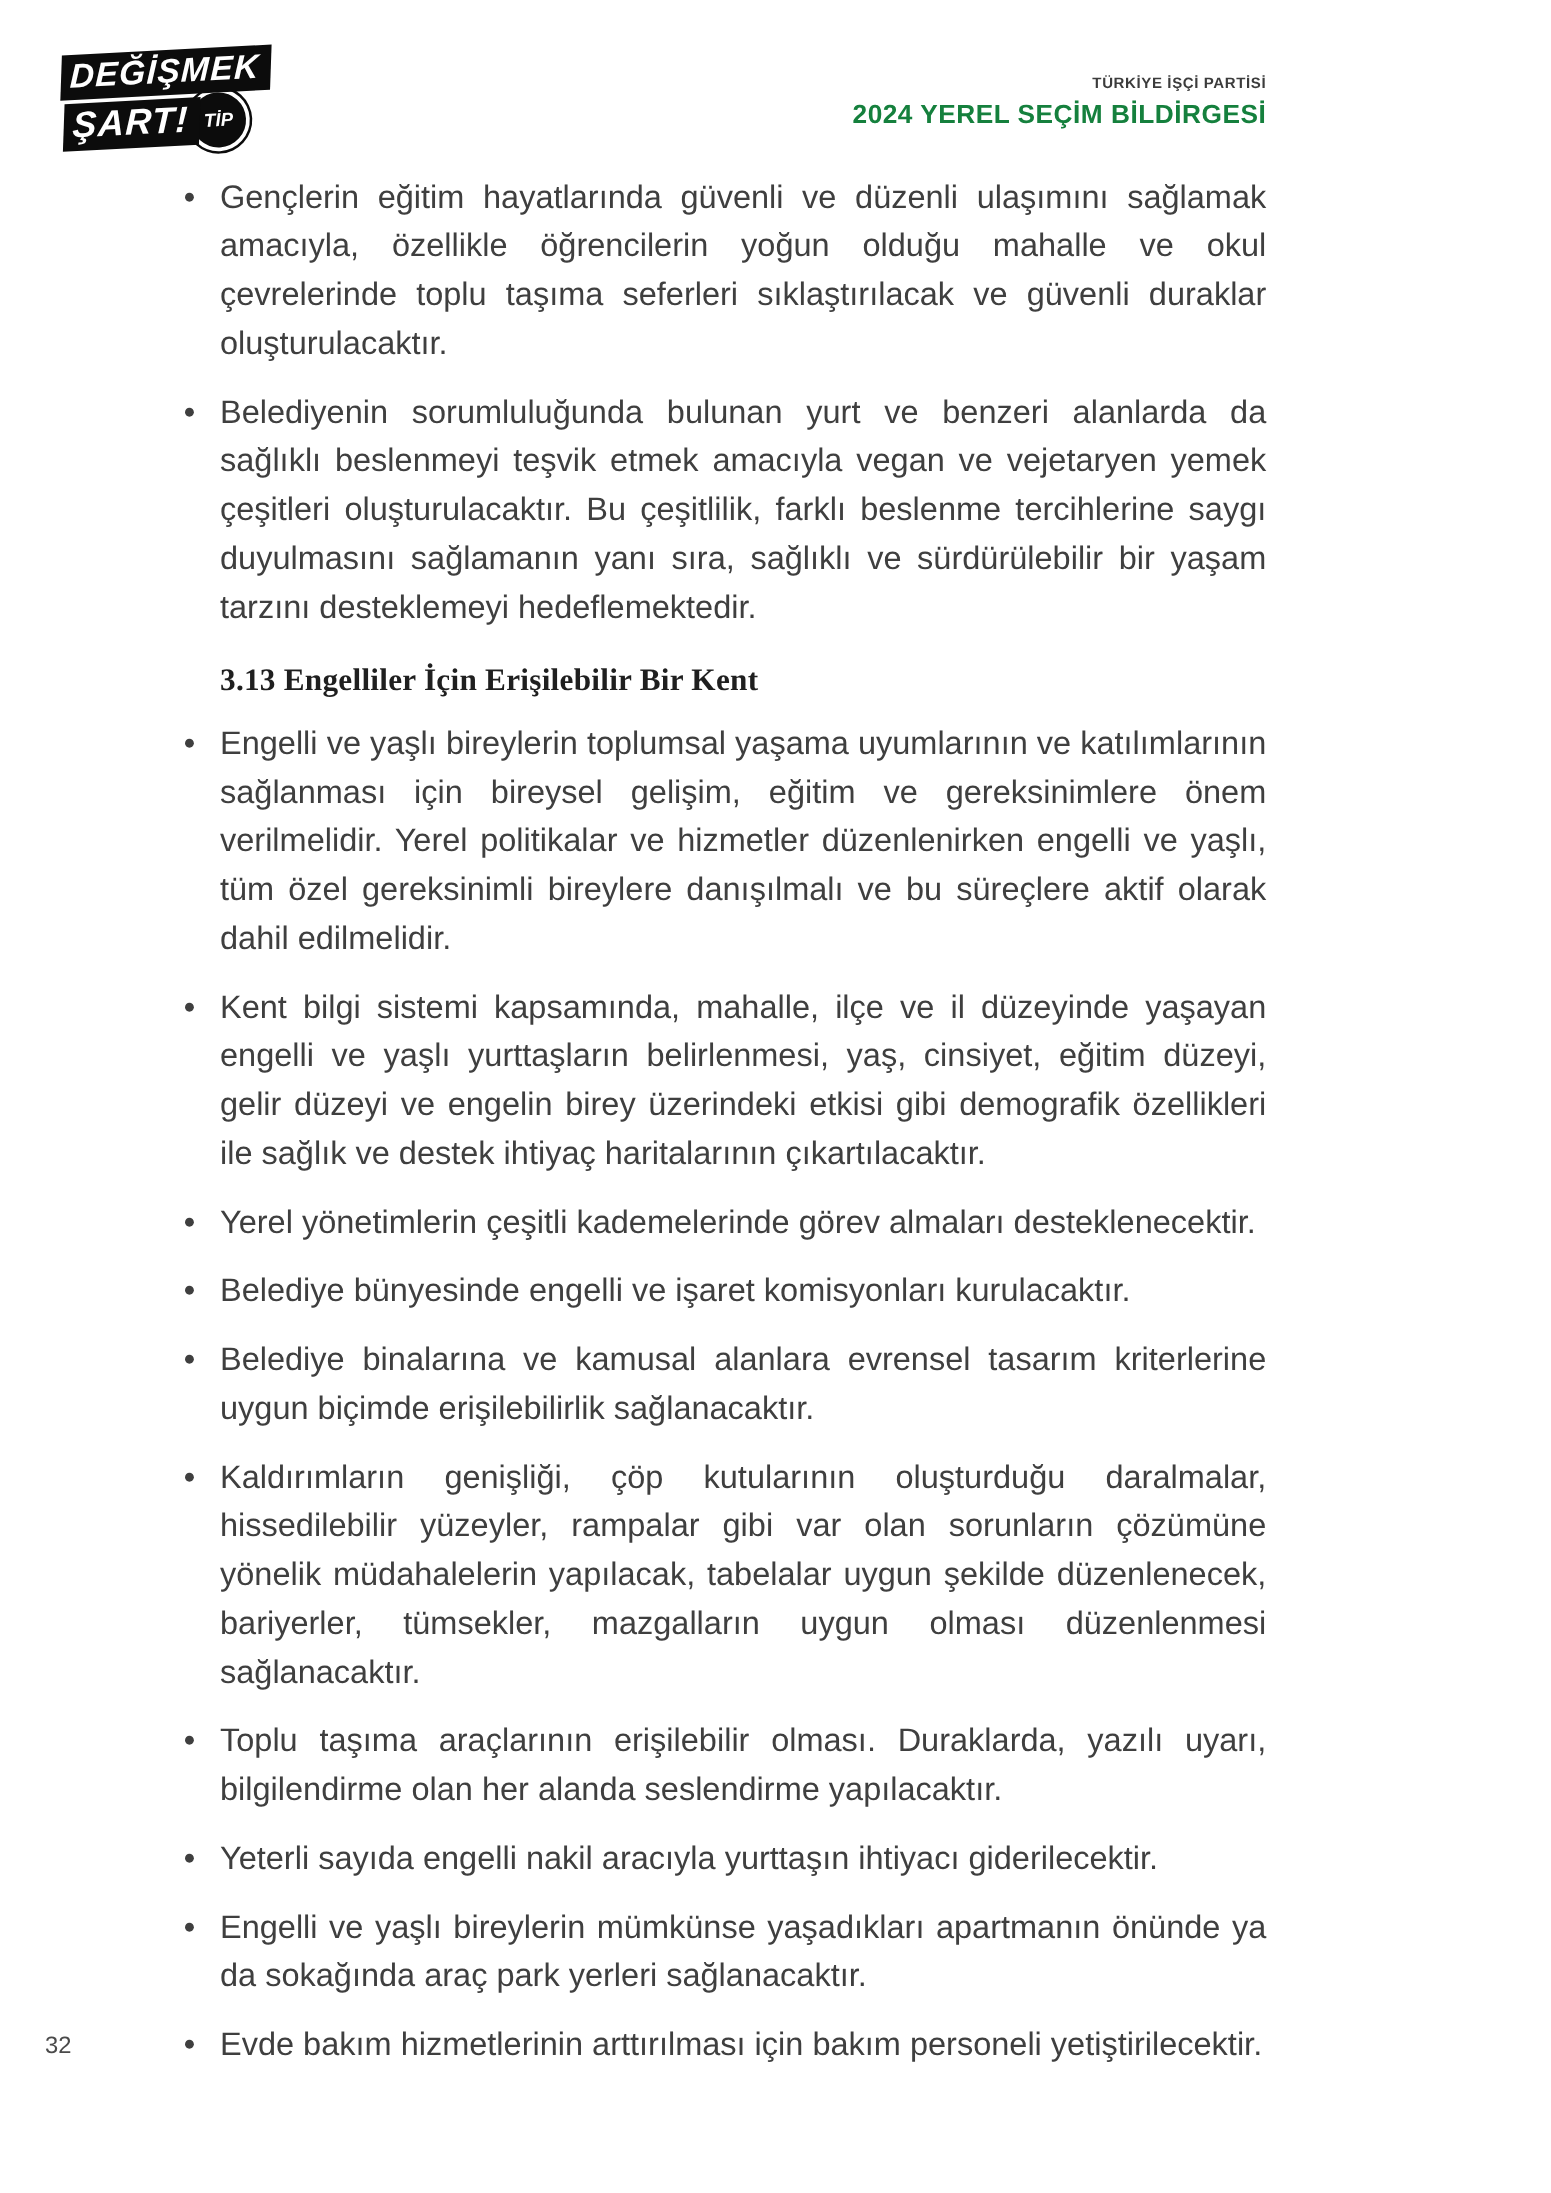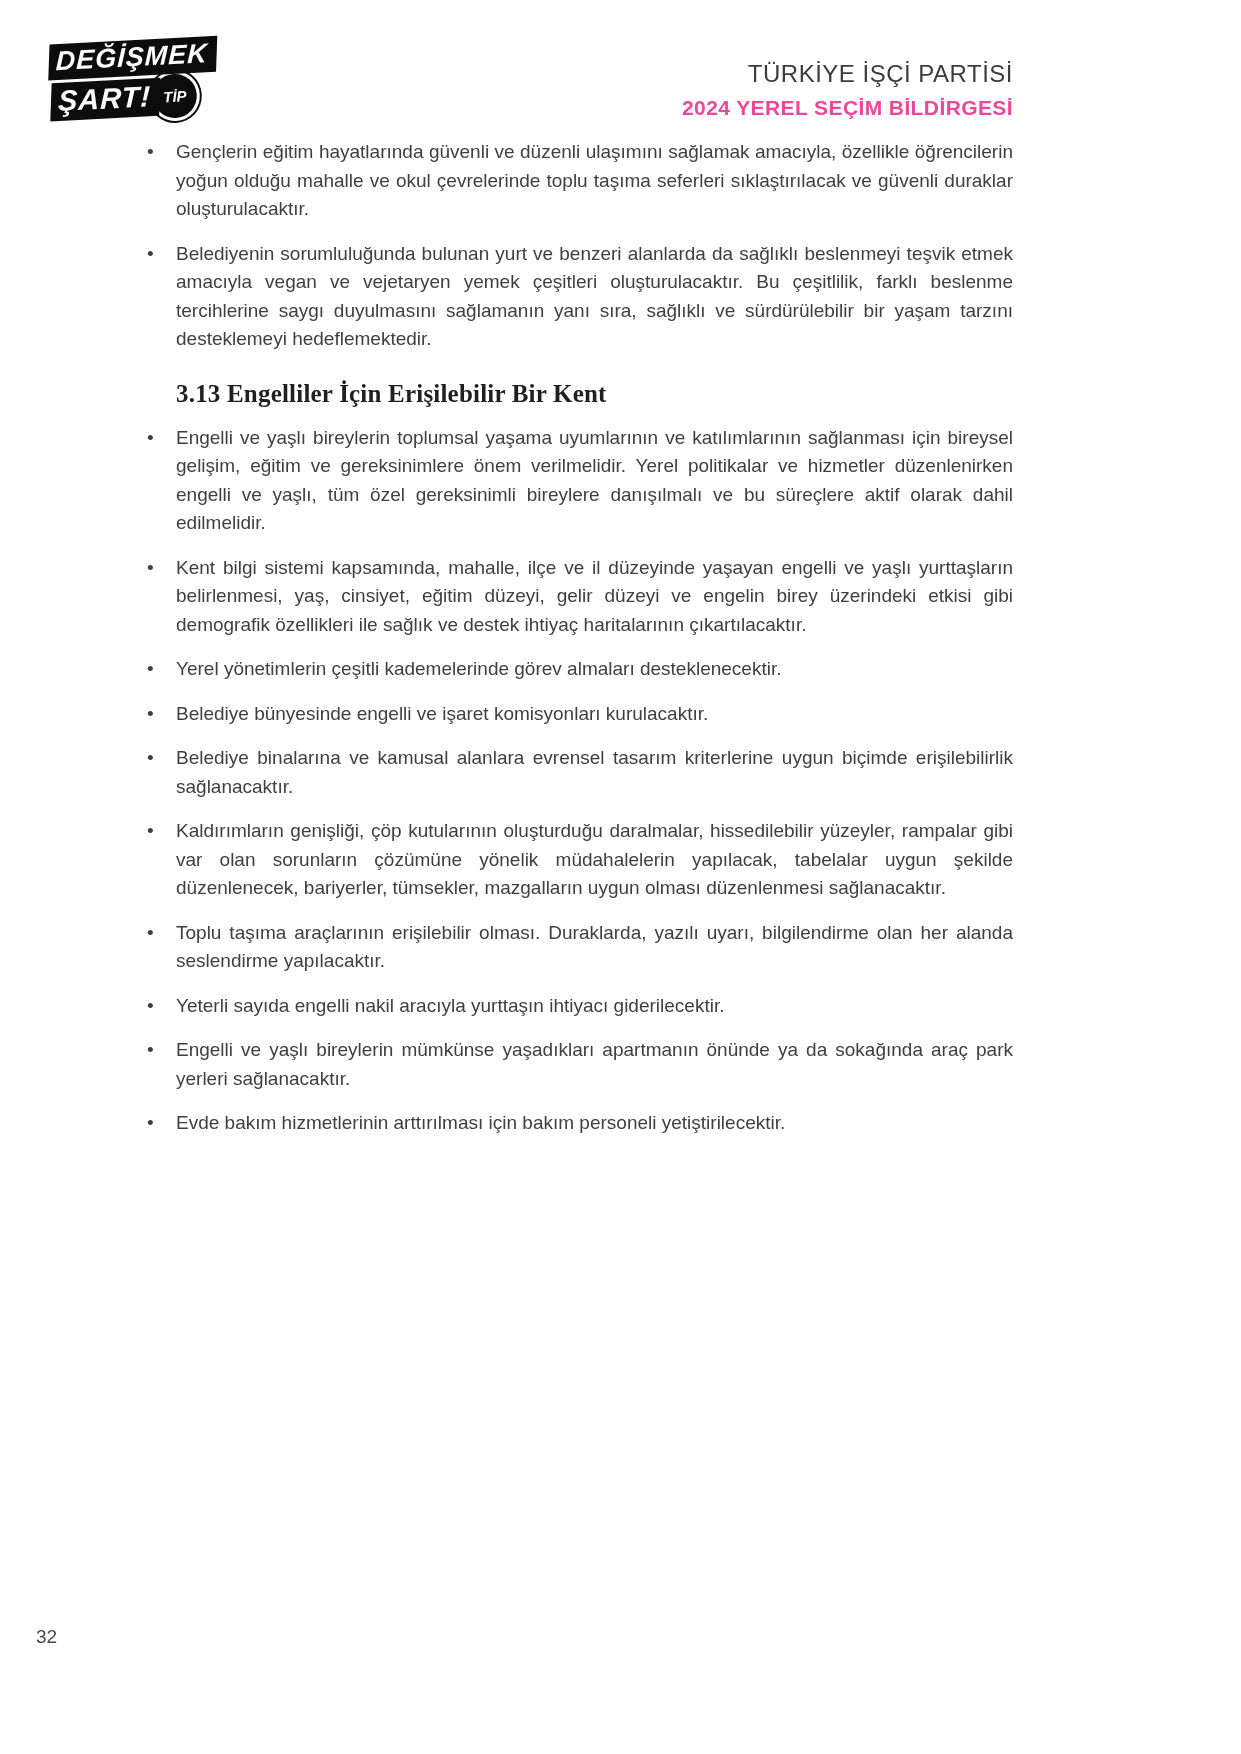--- a/index.html
+++ b/index.html
@@ -20,29 +20,29 @@
 
   
   .header-right {
     position: absolute;
     top: 58px;
     right: 228px;
     text-align: right;
     line-height: 1.35;
   }
   .header-party {
-    font-size: 24px;
+    font-size: 12px;
     letter-spacing: 0.5px;
     color: #3c3c3c;
-    font-weight: 400;
+    font-weight: 700;
   }
   .header-doc {
     font-size: 21px;
     letter-spacing: 0.4px;
-    color: #ec4899;
+    color: #15803d;
     font-weight: 700;
     margin-top: 4px;
   }
 
   
   .logo {
     position: absolute;
     top: 40px;
     left: 50px;
     transform: rotate(-3deg);
@@ -93,21 +93,21 @@
   }
   ul.bullets {
     list-style: none;
     margin: 0;
     padding: 0;
   }
   ul.bullets li {
     position: relative;
     padding-left: 33px;
     margin-bottom: 16px;
-    font-size: 19px;
+    font-size: 26px;
     line-height: 1.5;
     text-align: justify;
     color: #3f3f3f;
   }
   ul.bullets li::before {
     content: "\2022";
     position: absolute;
     left: 4px;
     top: 0;
     color: #3f3f3f;

